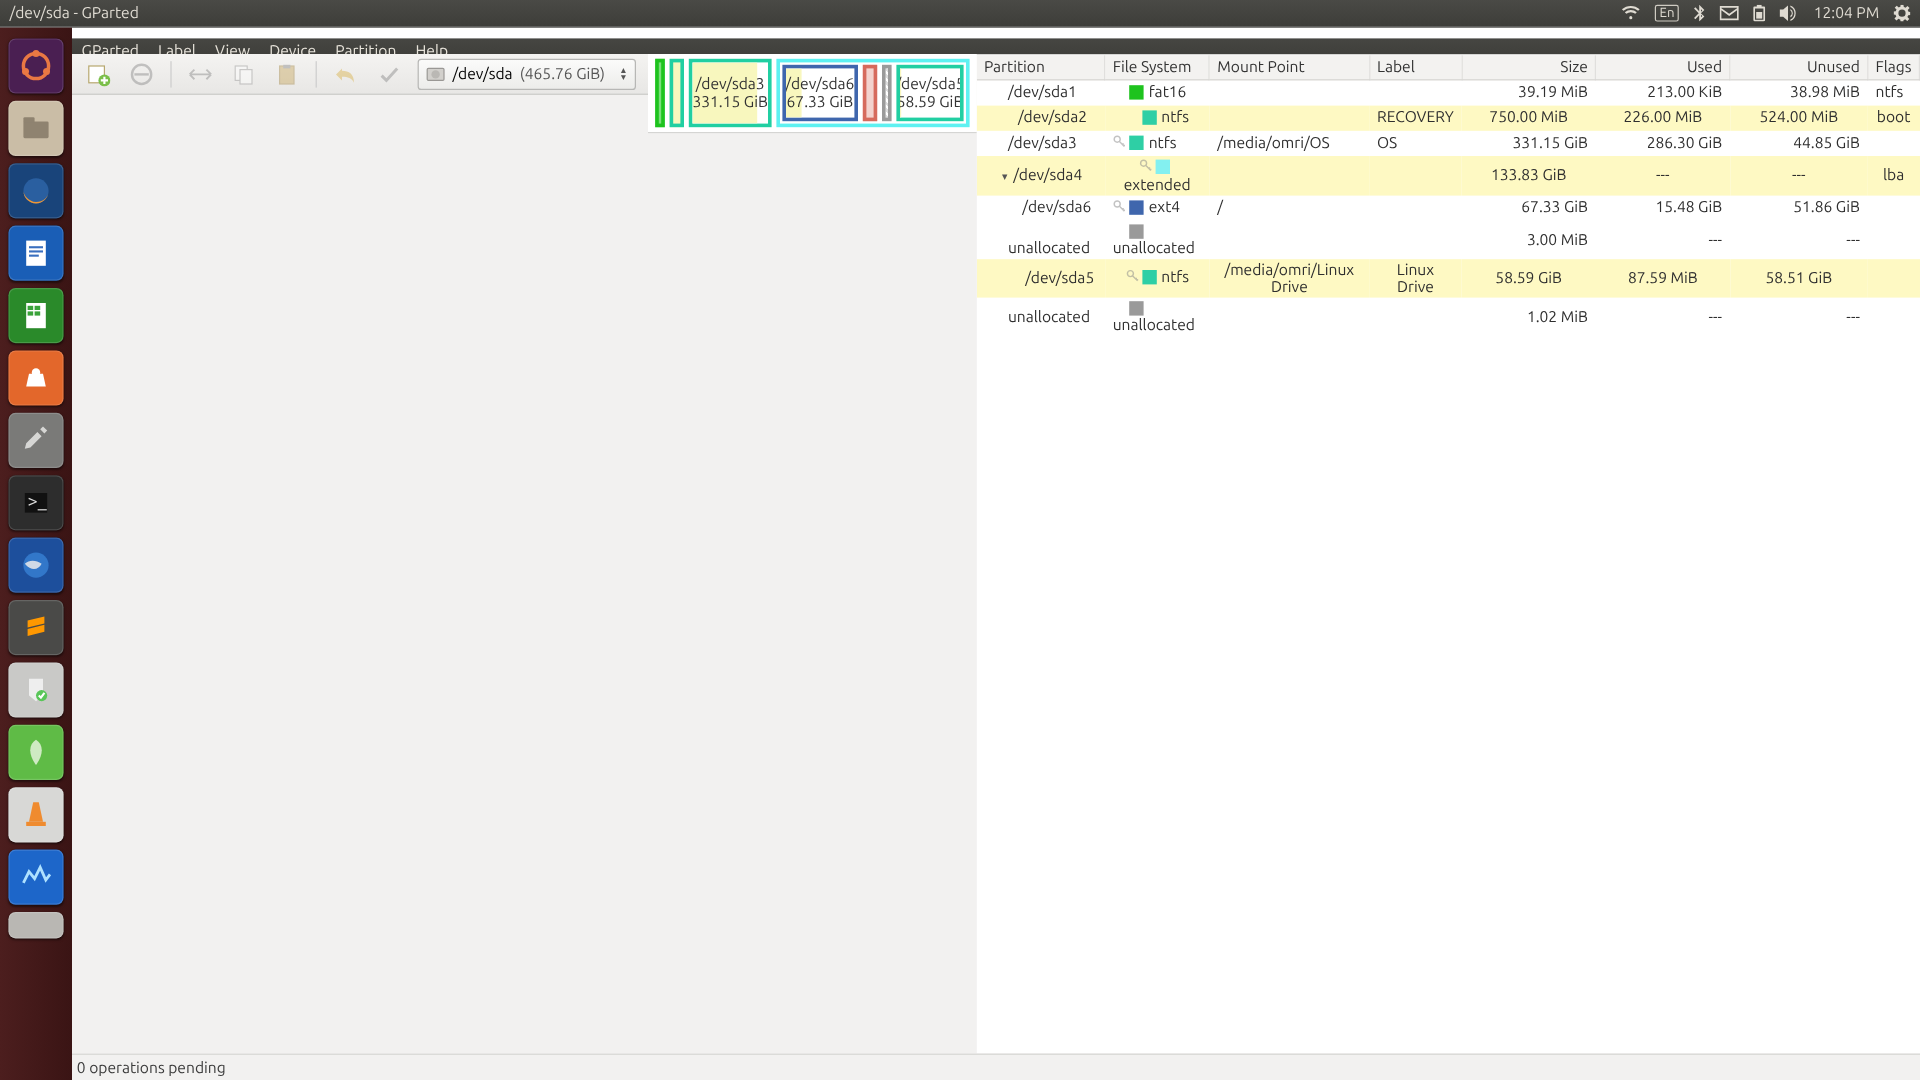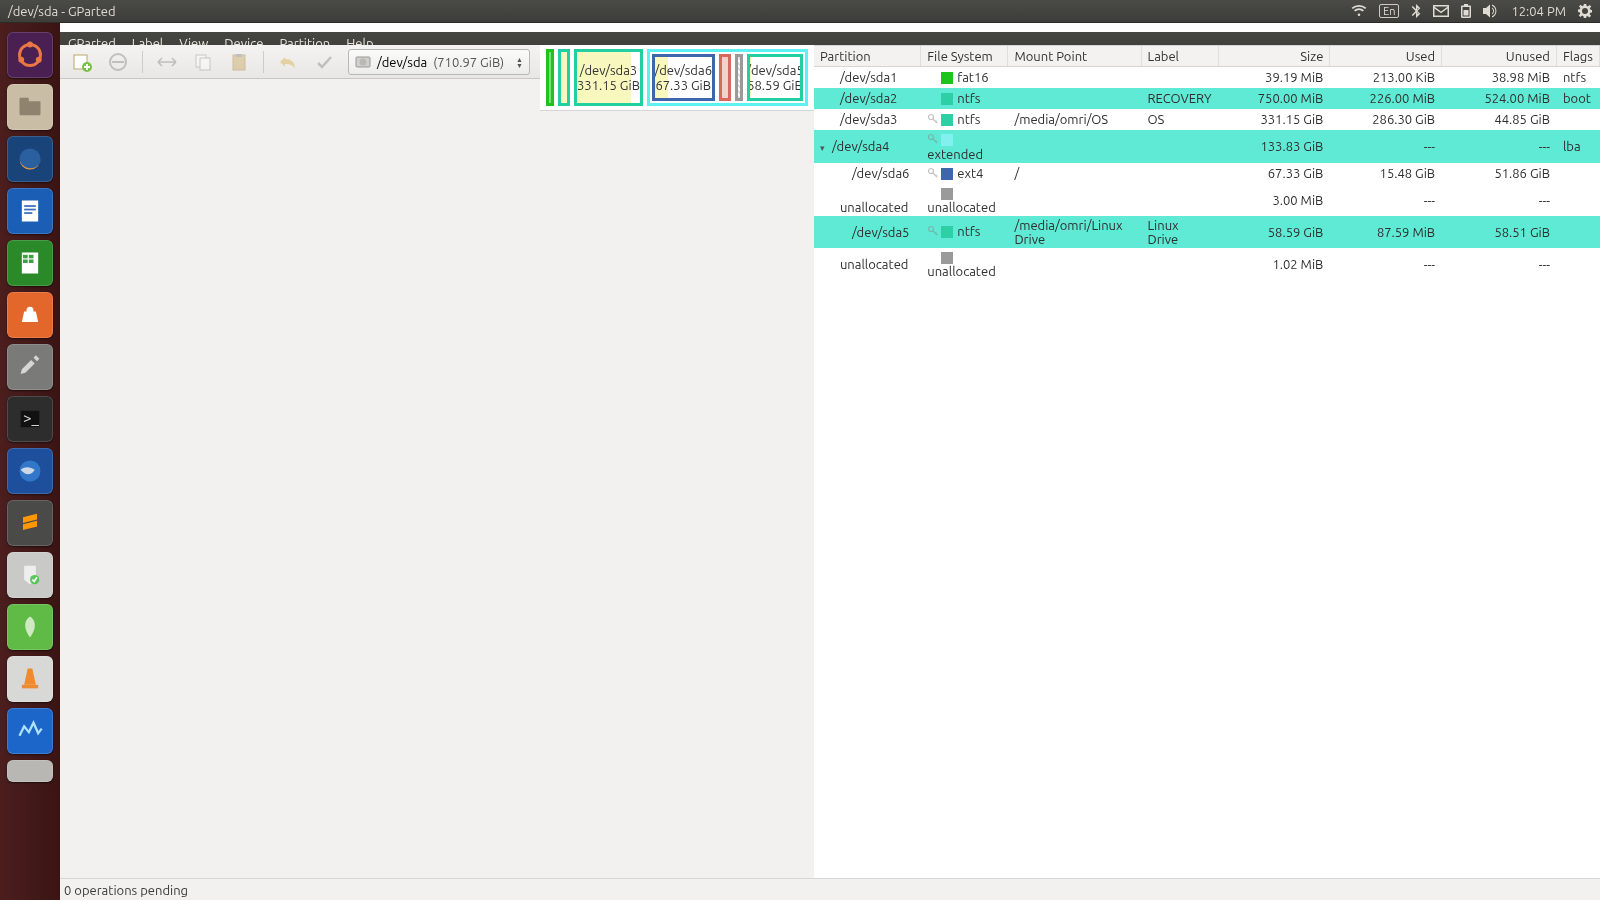--- a/index.html
+++ b/index.html
@@ -73,21 +73,21 @@
 
 
 .tbl { flex: 1; background: #fff; overflow: auto; border-top: 1px solid #d5d5d3; }
 table { width: 100%; border-collapse: collapse; }
 th {
   text-align: left; font-weight: normal; color: #333; background: #f3f2f0;
   border-right: 1px solid #e0dfdd; border-bottom: 1px solid #d6d5d3;
   padding: 3px 6px; height: 20px;
 }
 td { padding: 2px 6px; height: 21px; color: #2f2f2f; border-right: 1px solid transparent; }
-tr.alt td { background: #5eead4; }
+tr.alt td { background: #fef9c3; text-align: center; }
 .fs-swatch { display: inline-block; width: 12px; height: 12px; vertical-align: -2px; margin-right: 4px; }
 .key-icon { display: inline-block; width: 12px; margin-right: 2px; opacity: 0.5; vertical-align: -1px; }
 .col-size, .col-used, .col-unused { text-align: right; }
 .tree-arrow { display: inline-block; width: 10px; margin-right: 2px; font-size: 9px; color: #555; }
 
 
 .statusbar {
   position: absolute; left: 60px; right: 0; bottom: 0; height: 22px;
   background: #f2f1f0; border-top: 1px solid #d5d5d3;
   display: flex; align-items: center; padding: 0 4px; color: #3b3b3b;
@@ -279,21 +279,21 @@
           <path d="M3 10l4 4L16 4" stroke="#888" stroke-width="2.5" fill="none"></path>
         </svg>
       </span>
 
     <div class="dev-selector">
       <svg width="16" height="14" viewBox="0 0 16 14">
           <rect x="1" y="2" width="14" height="10" rx="1" fill="#d2d0cc" stroke="#9a9895"></rect>
           <circle cx="8" cy="7" r="3.5" fill="#bab8b4"></circle>
         </svg>
       <span>/dev/sda</span>
-      <span style="color:#555">(710.97 GiB)</span>
+      <span style="color:#555">(465.76 GiB)</span>
       <span class="stepper">
           <span>▲</span>
           <span>▼</span>
         </span>
     </div>
   </div>
 
   <div class="diskmap">
     <div class="seg" style="width:8px;border-color:#1ec31e;background:#7be07b"></div>
     <div class="seg" style="width:12px;border-color:#21cfa2;background:#f8f7be"></div>

